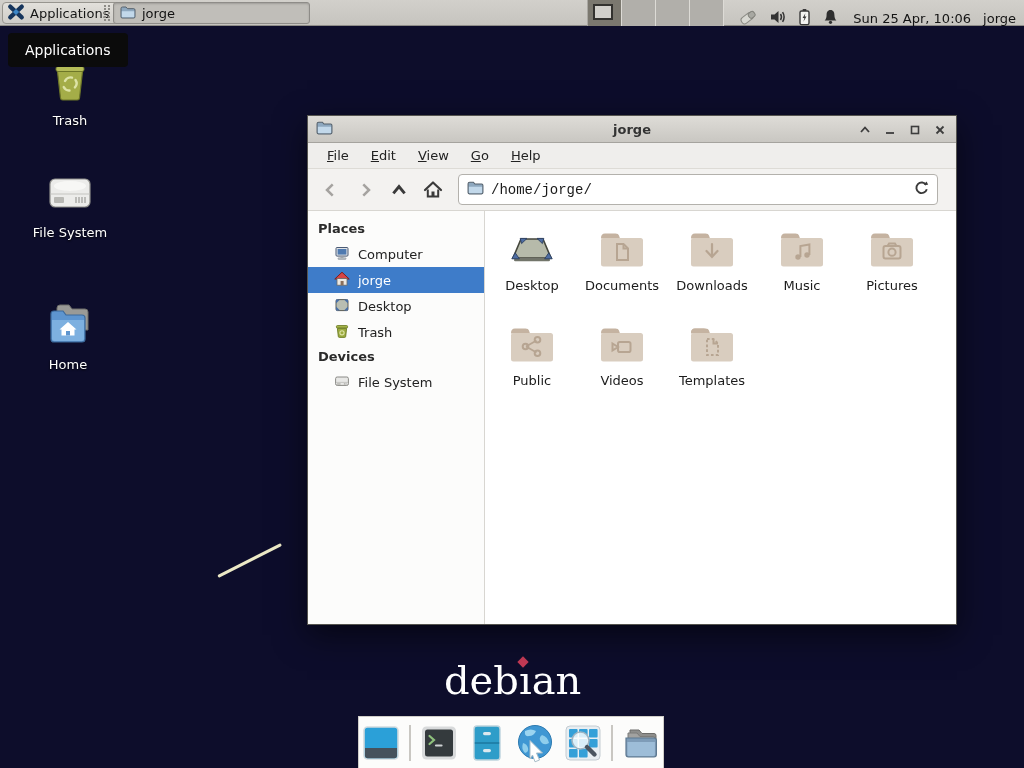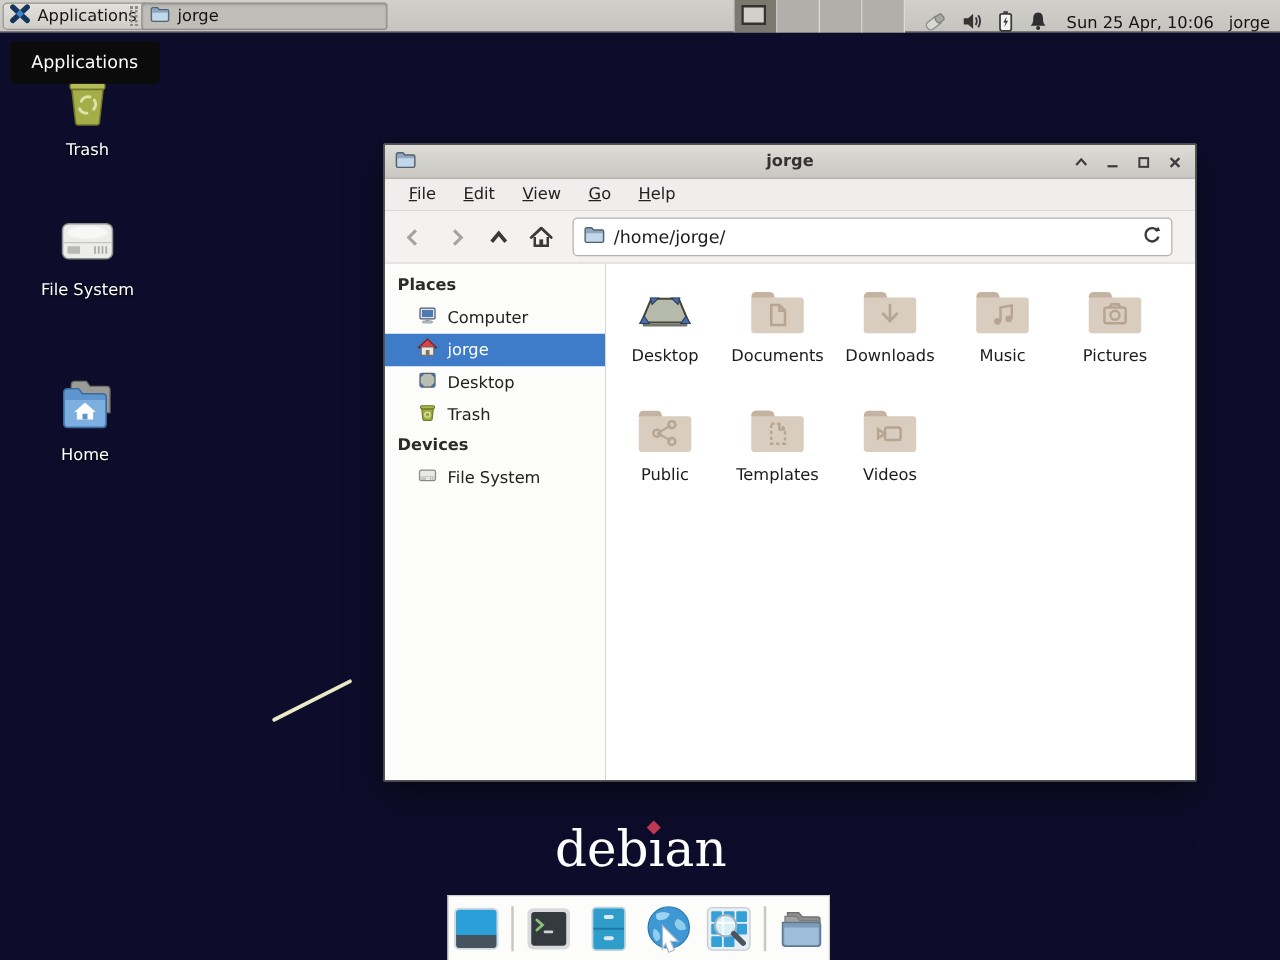--- a/index.html
+++ b/index.html
@@ -68,21 +68,21 @@
              align-items:center; padding-left:10px; gap:4px;text-align:right; }
   .menu-item { display:inline-block; font-size:13px; color:#222; padding:3px 9px; }
   .menu-item::first-letter { text-decoration:underline; }
 
   .toolbar { height:42px; background:#f3f2f0; border-bottom:1px solid #d8d6d1; display:flex;
              align-items:center; }
   .nav-btn { width:34px; height:30px; display:flex; align-items:center; justify-content:center; }
   .path-entry { margin-left:8px; width:480px; height:31px; background:#fff;
                 border:1px solid #b3b1ac; border-radius:4px; display:flex; align-items:center;
                 padding:0 8px; gap:7px; }
-  .path-text { flex:1; font-size:14px; color:#1a1a1a; }
+  .path-text { flex:1; font-size:14px; color:#1a1a1a;font-family:Liberation Mono, monospace; }
 
   .content { flex:1; display:flex; min-height:0;justify-content:flex-end; }
   .sidebar { width:177px; background:#fcfcfb; border-right:1px solid #d8d6d1; padding-top:6px; }
   .side-hdr { font-size:13px; font-weight:bold; color:#2b2b2b; padding:4px 10px 5px; }
   .side-row { height:26px; display:flex; align-items:center; gap:8px; padding-left:26px;
               font-size:13px; color:#222; }
   .side-row.selected { background:#3e7cc9; color:#fff; }
 
   .files { flex:1; background:#fff; padding:14px 0 0 2px; display:grid;
            grid-template-columns:repeat(5,90px); grid-auto-rows:95px; align-content:start; }
@@ -471,44 +471,44 @@
                 <circle cx="29.5" cy="29.2" r="2.8"></circle>
             </g>
           </svg>
         </span>
         <span class="flbl">Public</span>
       </div>
 
       <div class="fitem">
         <span class="ficon">
           <svg width="48" height="42" viewBox="0 0 48 42">
-            <path d="M3 9 Q3 4.5 7 4.5 H17.5 Qq20.5 4.5 21 6.5 L22 9.5 H3 Z" fill="#c5b3a1"></path>
-            <path d="M3 9 Q3 4.5 7 4.5 H17.5 Q20.5 4.5 21 6.5 L22 9.5 H3 Z" fill="#c5b3a1"></path>
-            <rect x="3" y="9" width="42" height="28.5" rx="2.5" fill="#d9cdbf"></rect>
-            <g fill="none" stroke="#b7a592" stroke-width="2" stroke-dasharray="2.6 2.2">
-              <path d="M19 15 h6.5 l4.5 4.5 V31 H19 Z"></path>
-            </g>
-            <path d="M25.5 15 v4.5 h4.5" fill="none" stroke="#b7a592" stroke-width="2"></path>
-          </svg>
-        </span>
-        <span class="flbl">Templates</span>
-      </div>
-
-      <div class="fitem">
-        <span class="ficon">
-          <svg width="48" height="42" viewBox="0 0 48 42">
             <path d="M3 9 Q3 4.5 7 4.5 H17.5 Q20.5 4.5 21 6.5 L22 9.5 H3 Z" fill="#c5b3a1"></path>
             <rect x="3" y="9" width="42" height="28.5" rx="2.5" fill="#d9cdbf"></rect>
             <g fill="none" stroke="#b7a592" stroke-width="2">
               <rect x="20" y="18" width="12.5" height="10" rx="1.8"></rect>
               <polygon points="14.5,19.5 20,23 14.5,26.5"></polygon>
             </g>
           </svg>
         </span>
         <span class="flbl">Videos</span>
+      </div>
+
+      <div class="fitem">
+        <span class="ficon">
+          <svg width="48" height="42" viewBox="0 0 48 42">
+            <path d="M3 9 Q3 4.5 7 4.5 H17.5 Qq20.5 4.5 21 6.5 L22 9.5 H3 Z" fill="#c5b3a1"></path>
+            <path d="M3 9 Q3 4.5 7 4.5 H17.5 Q20.5 4.5 21 6.5 L22 9.5 H3 Z" fill="#c5b3a1"></path>
+            <rect x="3" y="9" width="42" height="28.5" rx="2.5" fill="#d9cdbf"></rect>
+            <g fill="none" stroke="#b7a592" stroke-width="2" stroke-dasharray="2.6 2.2">
+              <path d="M19 15 h6.5 l4.5 4.5 V31 H19 Z"></path>
+            </g>
+            <path d="M25.5 15 v4.5 h4.5" fill="none" stroke="#b7a592" stroke-width="2"></path>
+          </svg>
+        </span>
+        <span class="flbl">Templates</span>
       </div>
 
     </div>
   </div>
 
 </div>
 
 <div class="dock">
   <span class="dock-item">
     <svg width="40" height="40" viewBox="0 0 40 40">

